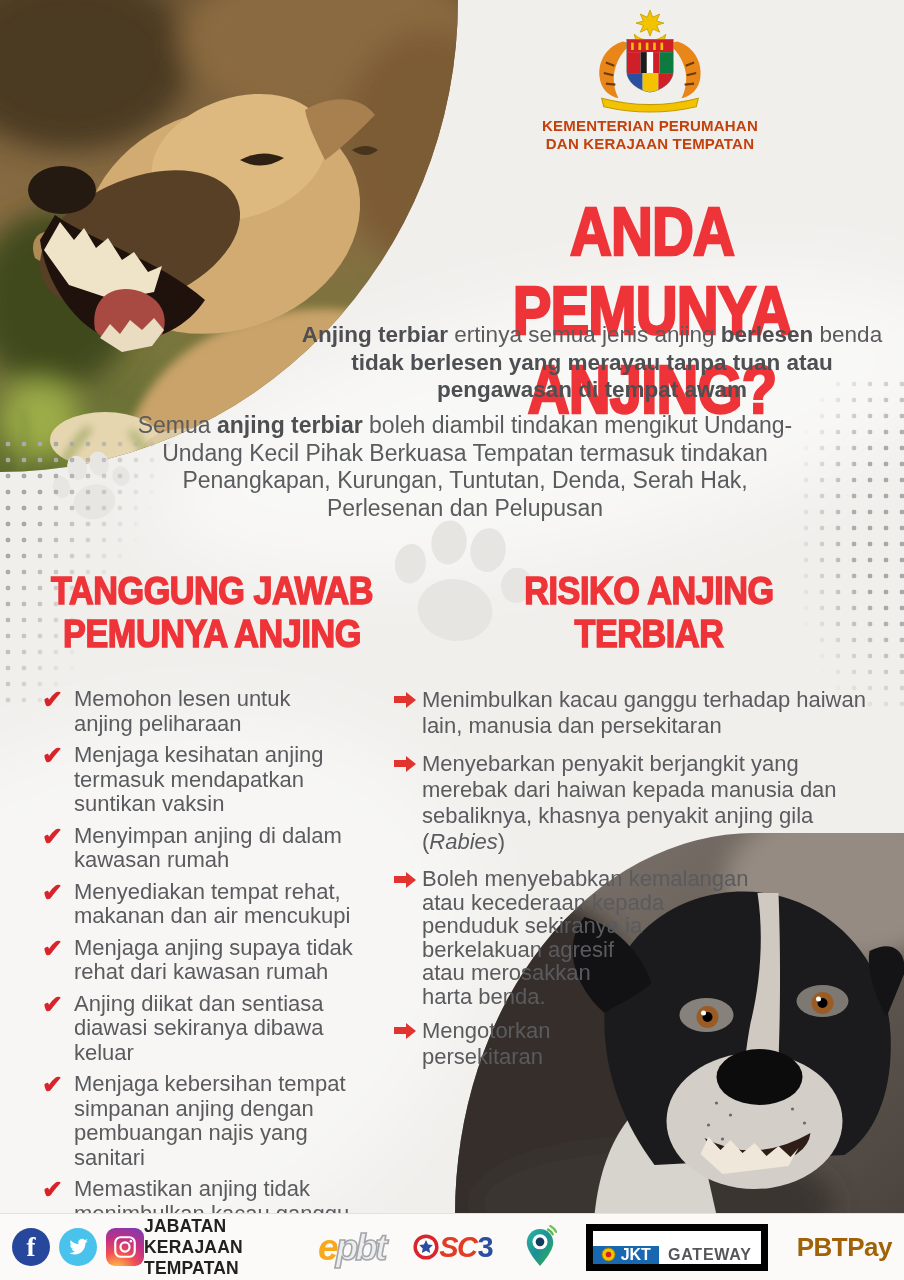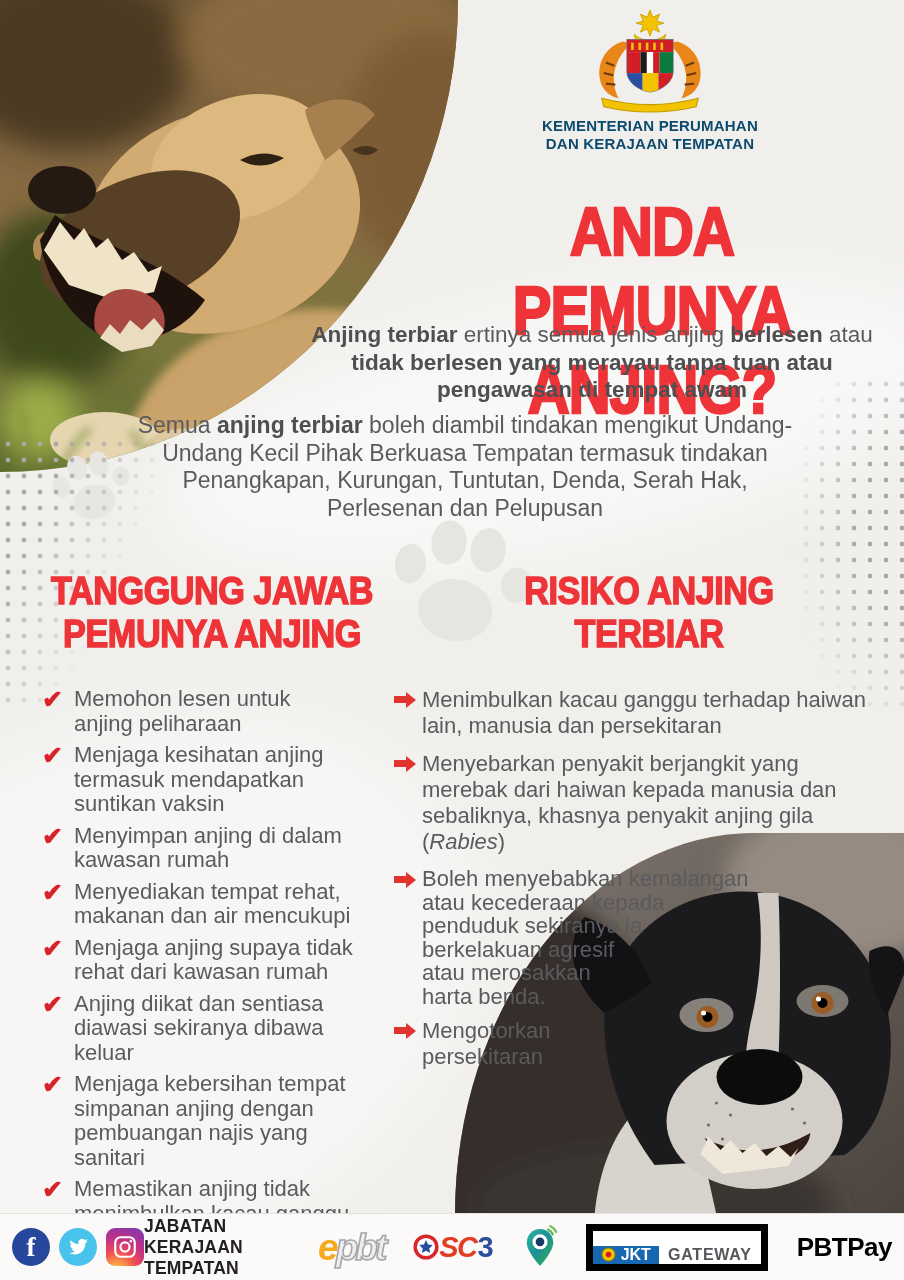--- a/index.html
+++ b/index.html
@@ -29,21 +29,21 @@
         -webkit-mask-image:radial-gradient(130% 85% at 100% 45%,#000 30%,transparent 72%);
         mask-image:radial-gradient(130% 85% at 100% 45%,#000 30%,transparent 72%);}
 
   .paw{position:absolute;z-index:2;}
   .paw-left{left:50px;top:450px;width:84px;transform:rotate(-14deg);}
   .paw-center{left:386px;top:518px;width:150px;transform:rotate(8deg);}
 
   
   .gov{position:absolute;left:500px;top:8px;width:300px;text-align:center;z-index:5;}
   .gov .coat{display:block;margin:0 auto;}
-  .ministry{margin-top:4px;font-size:15px;line-height:18px;font-weight:700;color:#0c4a6e;letter-spacing:.2px;}
+  .ministry{margin-top:4px;font-size:15px;line-height:18px;font-weight:700;color:#c2410c;letter-spacing:.2px;}
 
   
   .title{position:absolute;left:400px;top:146px;width:504px;text-align:center;z-index:5;
          color:#EE3438;font-weight:700;font-size:69px;line-height:79px;letter-spacing:-1px;
          -webkit-text-stroke:2.6px #EE3438;transform:scaleX(.84);transform-origin:50% 0;}
 
   
   .intro1{position:absolute;left:280px;top:321px;width:624px;text-align:center;z-index:5;
           font-size:22.5px;line-height:27.5px;color:#5a5b5e;}
   .intro2{position:absolute;left:45px;top:412px;width:840px;text-align:center;z-index:5;
@@ -82,21 +82,21 @@
   .brands{margin-left:auto;display:flex;align-items:center;gap:29px;}
   .epbt{font-style:italic;font-weight:700;font-size:37px;letter-spacing:-3px;line-height:37px;}
   .epbt .e{color:#f7a81b;}
   .epbt .rest{color:#eceded;-webkit-text-stroke:1.6px #a3a5a9;}
   .osc{display:flex;align-items:center;font-weight:700;font-size:29px;font-style:italic;line-height:29px;}
   .osc .sc{color:#e23c24;letter-spacing:-1.5px;}
   .osc .three{color:#2a4fa0;font-style:normal;margin-left:1px;}
   .jkt{display:flex;align-items:flex-end;height:33px;border:7px solid #000000;background:#fff;}
   .jkt-left{background:#1768b0;color:#fff;display:flex;align-items:center;gap:5px;padding:0 8px;font-weight:700;font-size:16px;}
   .jkt-right{display:flex;align-items:center;padding:0 9px;color:#55565a;font-weight:700;font-size:16px;letter-spacing:.8px;margin-top:19px;}
-  .pbtpay{font-size:26px;font-weight:700;color:#000000;letter-spacing:-.5px;}
+  .pbtpay{font-size:26px;font-weight:700;color:#a16207;letter-spacing:-.5px;}
 </style>
 </head>
 <body>
 
 <div class="poster">
 
   <div class="sw sw1"></div>
   <div class="sw sw2"></div>
 
   <div class="photo-top">
@@ -271,21 +271,21 @@
       <div>DAN KERAJAAN TEMPATAN</div>
     </div>
   </div>
 
   <h1 class="title">
     <div>ANDA PEMUNYA</div>
     <div>ANJING?</div>
   </h1>
 
   <div class="intro1">
-    <div><span class="b">Anjing terbiar</span><span> ertinya semua jenis anjing </span><span class="b">berlesen</span><span> atau</span></div>
+    <div><span class="b">Anjing terbiar</span><span> ertinya semua jenis anjing </span><span class="b">berlesen</span><span> benda</span></div>
     <div><span class="b">tidak berlesen yang merayau tanpa tuan atau</span></div>
     <div><span class="b">pengawasan di tempat awam</span></div>
   </div>
 
   <div class="intro2">
     <div><span>Semua </span><span class="b">anjing terbiar</span><span> boleh diambil tindakan mengikut Undang-</span></div>
     <div><span>Undang Kecil Pihak Berkuasa Tempatan termasuk tindakan</span></div>
     <div><span>Penangkapan, Kurungan, Tuntutan, Denda, Serah Hak,</span></div>
     <div><span>Perlesenan dan Pelupusan</span></div>
   </div>

